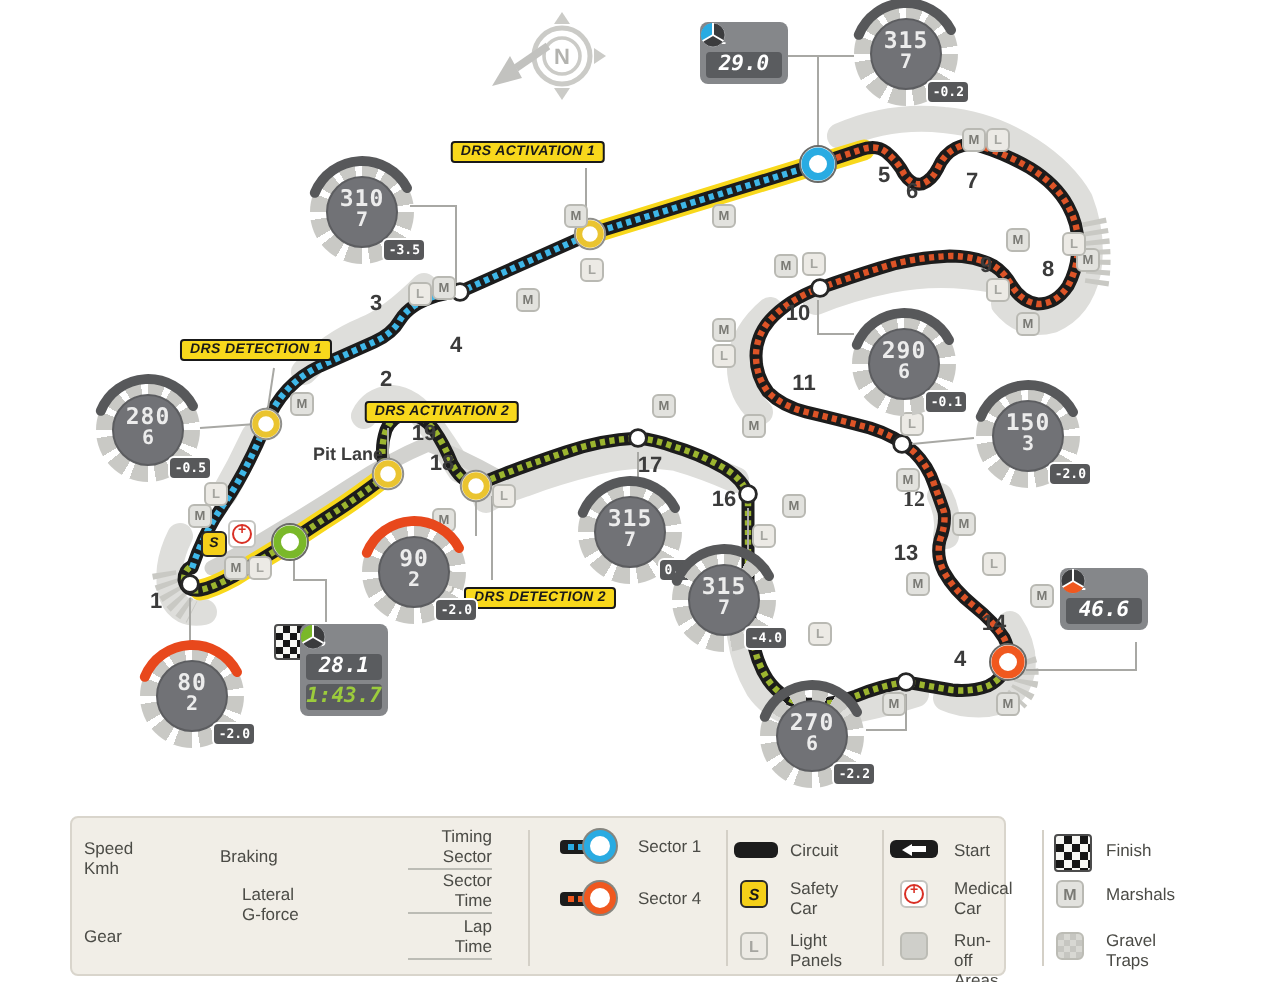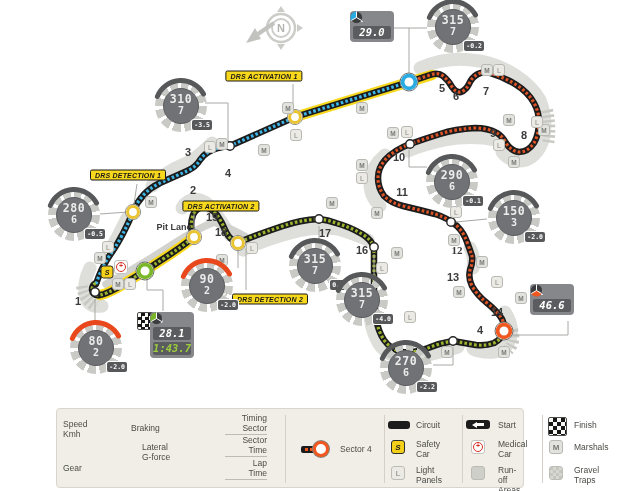--- a/index.html
+++ b/index.html
@@ -58,21 +58,21 @@
           font-weight:bold;font-style:italic;color:#191919;display:flex;align-items:center;justify-content:center;}
   .medbadge{position:absolute;transform:translate(-50%,-50%);width:12px;height:12px;background:#fff;
             border:1px solid #c4c4c0;border-radius:3px;display:flex;align-items:center;justify-content:center;}
   .medring{width:8px;height:8px;border:1px solid #d93025;border-radius:50%;color:#d93025;
            font-size:7px;line-height:6.5px;font-weight:bold;text-align:center;display:block;}
   .flag{position:absolute;width:15px;height:16px;border:1px solid #4c4c4c;border-radius:2px;
         background:repeating-conic-gradient(#161616 0% 25%, #f7f7f4 0% 50%);background-size:7px 7px;}
 
   
   .legend{position:absolute;left:35px;top:408px;width:468px;height:80px;background:#f1eee7;
-          border:1px solid #d9d5cc;border-radius:4px;box-sizing:border-box;margin-left:21px;}
+          border:1px solid #d9d5cc;border-radius:4px;box-sizing:border-box;}
   .lg-label{position:absolute;font-size:8.5px;line-height:1.2;color:#4b4b46;white-space:pre-line;}
   .lg-tlabel{position:absolute;left:168px;width:42px;text-align:right;font-size:8.5px;line-height:1.2;
              color:#4b4b46;white-space:pre-line;border-bottom:1px solid #bcbcb5;padding-bottom:1px;}
   .lg-div{position:absolute;top:6px;width:1px;height:68px;background:#d4d0c7;}
   .sec-row{position:absolute;left:244px;height:20px;width:100px;}
   .sec-bar{position:absolute;left:0;top:5px;width:16px;height:7px;background:#1c1c1c;border-radius:2px;
            display:flex;gap:2px;align-items:center;justify-content:center;}
   .sec-bar i{width:3px;height:3px;display:block;}
   .sec-ring{position:absolute;left:12px;top:0;width:10px;height:10px;border-radius:50%;background:#fff;
             box-shadow:0 0 0 1px #85857f;}
@@ -458,20 +458,28 @@
     <div class="lg-tlabel" style="top:26px">Sector
 Time</div>
     <div class="lg-tlabel" style="top:49px">Lap
 Time</div>
 
     <div class="lg-div" style="left:228px"></div>
     <div class="lg-div" style="left:327px"></div>
     <div class="lg-div" style="left:405px"></div>
     <div class="lg-div" style="left:485px"></div>
 
+    <div class="sec-row s1" style="top:6px">
+      <span class="sec-bar">
+          <i></i>
+          <i></i>
+        </span>
+      <span class="sec-ring"></span>
+      <span class="sec-label">Sector 1</span>
+    </div>
     <div class="sec-row s2" style="top:32px">
       <span class="sec-bar">
           <i></i>
           <i></i>
         </span>
       <span class="sec-ring"></span>
       <span class="sec-label">Sector 4</span>
     </div>
 
     <div class="icon-circuit" style="left:331px;top:12px"></div>

